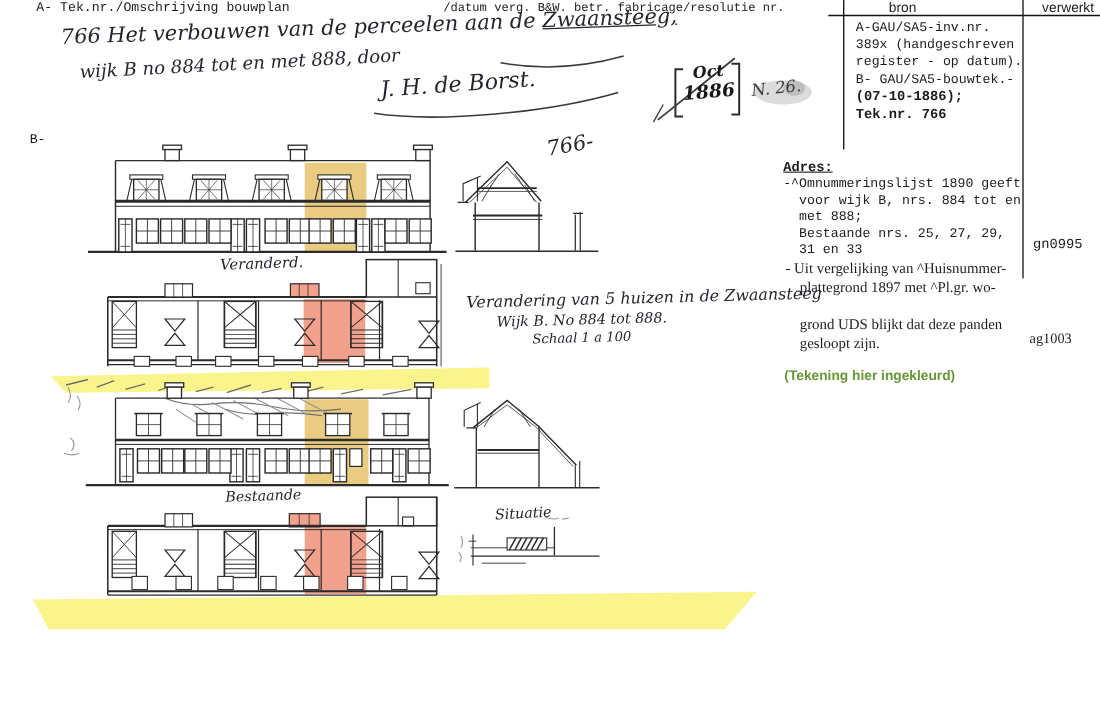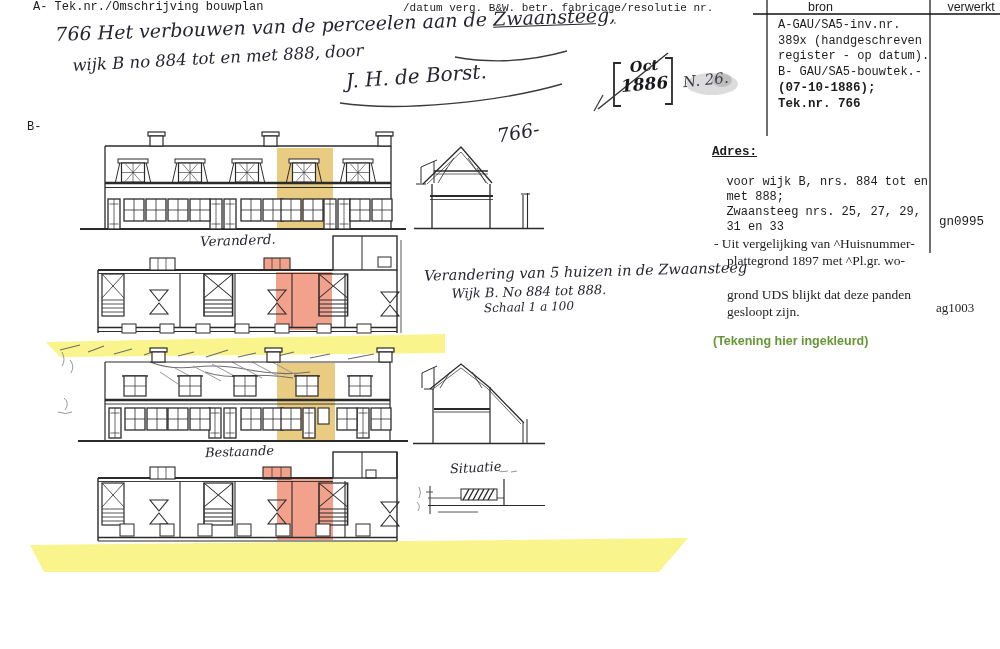--- a/index.html
+++ b/index.html
@@ -276,23 +276,24 @@
   <div class="t sans" style="left:931px;top:0px;width:80px;text-align:center;font-size:12.5px;">verwerkt</div>
 
   <div class="t mono" style="left:778px;top:19px;font-size:12px;">A-GAU/SA5-inv.nr.</div>
   <div class="t mono" style="left:778px;top:35px;font-size:12px;">389x (handgeschreven</div>
   <div class="t mono" style="left:778px;top:50px;font-size:12px;">register - op datum).</div>
   <div class="t mono" style="left:778px;top:66px;font-size:12px;">B- GAU/SA5-bouwtek.-</div>
   <div class="t mono" style="left:778px;top:81px;font-size:12.5px;font-weight:bold;">(07-10-1886);</div>
   <div class="t mono" style="left:778px;top:97px;font-size:12.5px;font-weight:bold;">Tek.nr. 766</div>
 
   <div class="t mono ul" style="left:712px;top:145px;font-size:12.5px;font-weight:bold;">Adres:</div>
+  <div class="t mono" style="left:712px;top:161px;font-size:12px;">-^Omnummeringslijst 1890 geeft</div>
   <div class="t mono" style="left:712px;top:176px;font-size:12px;">  voor wijk B, nrs. 884 tot en</div>
   <div class="t mono" style="left:712px;top:191px;font-size:12px;">  met 888;</div>
-  <div class="t mono" style="left:712px;top:206px;font-size:12px;">  Zwaansteeg nrs. 25, 27, 29,</div>
+  <div class="t mono" style="left:712px;top:206px;font-size:12px;">  Bestaande nrs. 25, 27, 29,</div>
   <div class="t mono" style="left:712px;top:221px;font-size:12px;">  31 en 33</div>
 
   <div class="t serif" style="left:714px;top:236px;font-size:13.5px;">- Uit vergelijking van ^Huisnummer-</div>
   <div class="t serif ind" style="left:714px;top:253px;font-size:13.5px;">plattegrond 1897 met ^Pl.gr. wo-</div>
   <div class="t serif ind" style="left:714px;top:287px;font-size:13.5px;">grond UDS blijkt dat deze panden</div>
   <div class="t serif ind" style="left:714px;top:304px;font-size:13.5px;">gesloopt zijn.</div>
 
   <div class="t mono" style="left:939px;top:215px;font-size:12.5px;">gn0995</div>
   <div class="t serif" style="left:936px;top:301px;font-size:13px;">ag1003</div>
   <div class="t sans green" style="left:713px;top:334px;font-size:12.5px;">(Tekening hier ingekleurd)</div>

